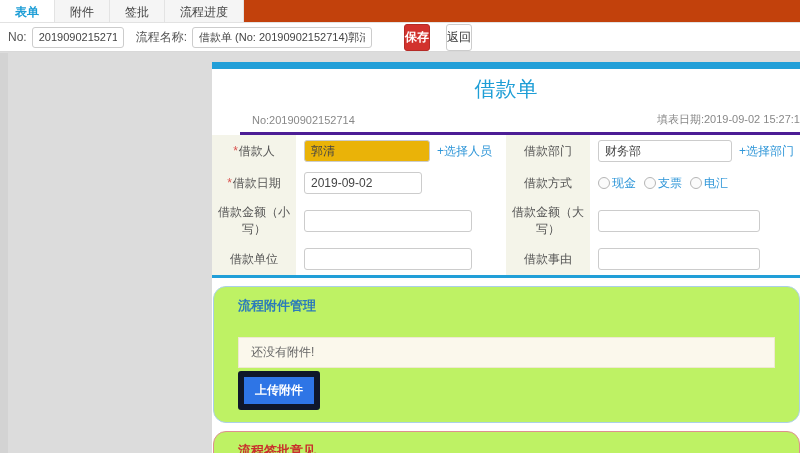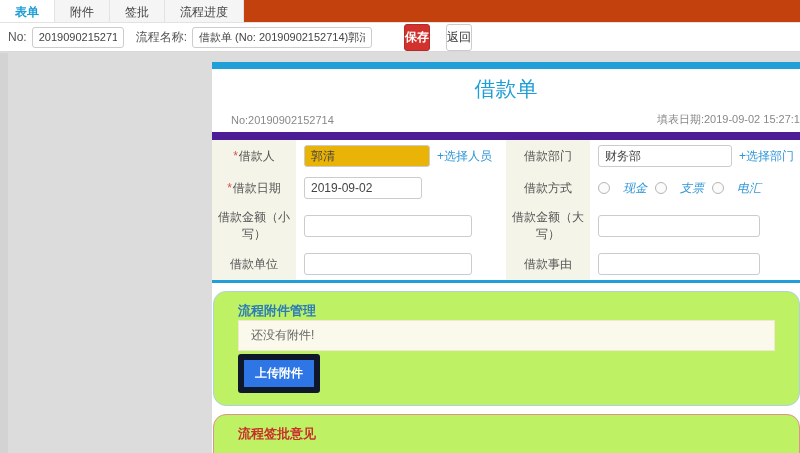--- a/index.html
+++ b/index.html
@@ -44,46 +44,46 @@
   .btn-next { background: #3d8af5; border-color: #2d7ae5; margin-left: 16px; padding: 4px 17px; }
   .btn-back { background: #fff; border: 1px solid #ccc; color: #333; margin-left: 16px; font-weight: normal; }
   
   .left-strip { position: absolute; left: 0; top: 53px; width: 8px; height: 400px; background: #d3d3d3; }
   
   .panel { position: absolute; left: 212px; top: 62px; width: 588px; background: #fff; }
   .top-accent { height: 7px; background: #219fd8; }
   .panel-title { font-size: 21px; color: #1e9ed6; text-align: center; padding: 6px 0 4px; }
   .no-bar {
     display: flex; justify-content: space-between; align-items: center;
-    padding: 5px 0 5px 19px; font-size: 11px; color: #888;
-    border-bottom: 8px solid #4c1d95; white-space: nowrap;
+    padding: 5px 0 5px 12px; font-size: 11px; color: #888;
+    border-bottom: 3px solid #4c1d95; white-space: nowrap; margin-left: 28px;
   }
   
   .form-grid { display: grid; grid-template-columns: 84px 210px 84px 210px; border-bottom: 3px solid #219fd8; }
   .lbl {
     background: #f4f4e9; display: flex; align-items: center; justify-content: center;
     text-align: center; color: #555; padding: 5px 2px; line-height: 17px;
   }
   .req { color: #d9534f; margin-right: 1px; }
   .fld { display: flex; align-items: center; gap: 7px; padding: 5px 8px; background: #fff; }
   .fld .ipt { height: 22px; font-size: 12px; }
   .ro { background: #eab308; }
   .w-borrower { width: 126px; } .w-dept { width: 134px; } .w-date { width: 118px; }
   .w-left { width: 168px; } .w-right { width: 162px; }
   a.sel-link { color: #2f96d8; text-decoration: none; white-space: nowrap; cursor: pointer; }
   .radio-group { display: flex; align-items: center; gap: 8px; }
-  .radio { display: flex; align-items: center; gap: 13px; color: #2f96d8; cursor: pointer; white-space: nowrap; font-style: italic; }
+  .radio { display: flex; align-items: center; gap: 2px; color: #2f96d8; cursor: pointer; white-space: nowrap; }
   .rb { width: 12px; height: 12px; border: 1px solid #b5b5b5; border-radius: 50%; background: #fbfbfb; display: inline-block; }
   
   .section { margin: 8px 0 8px 1px; border: 1px solid #ccc; border-radius: 13px; padding: 10px 24px 12px; background: #bef264; }
   .section h3 { font-size: 13px; font-weight: bold; }
   .attach { border-color: #abd0e8; }
   .attach h3 { color: #2b7bba; }
   .empty-box {
-    margin-top: 0; background: #fbf8ec; border: 1px solid #efe8d2;
+    margin-top: 22px; background: #fbf8ec; border: 1px solid #efe8d2;
     padding: 6px 12px; color: #666; font-size: 12px;
   }
   .upload-btn {
     margin-top: 3px; display: inline-block; background: #2e75e6; border: 6px solid #0f172a;
     color: #fff; font-size: 12px; font-weight: bold; padding: 5px 11px; border-radius: 3px; cursor: pointer;
     font-family: "Liberation Sans", sans-serif;
   }
   .approve { border-color: #de8f8f; height: 210px; }
   .approve h3 { color: #c9302c; }
 </style>

